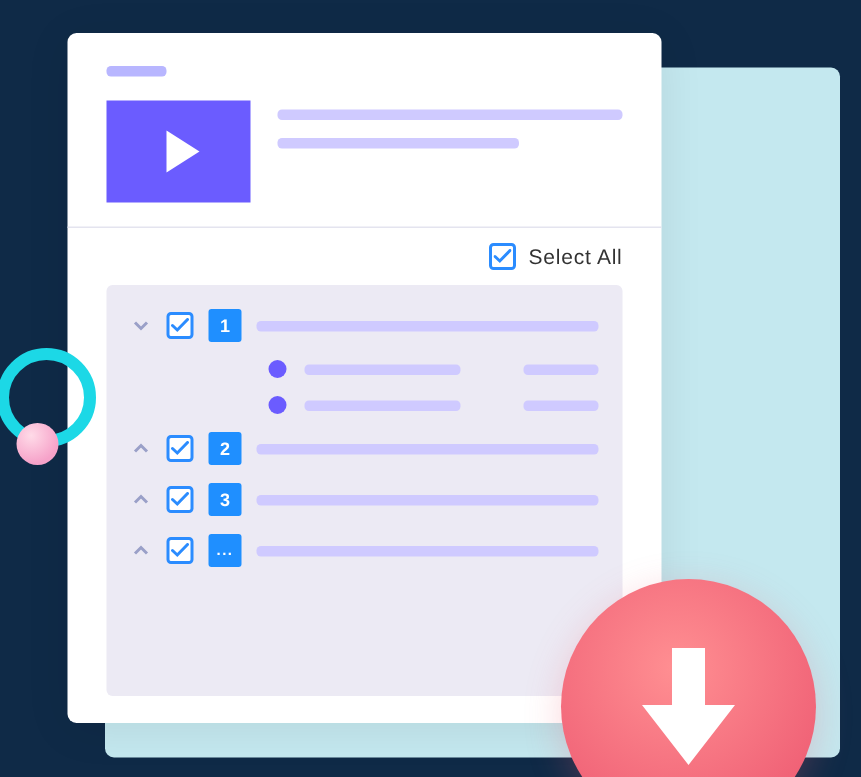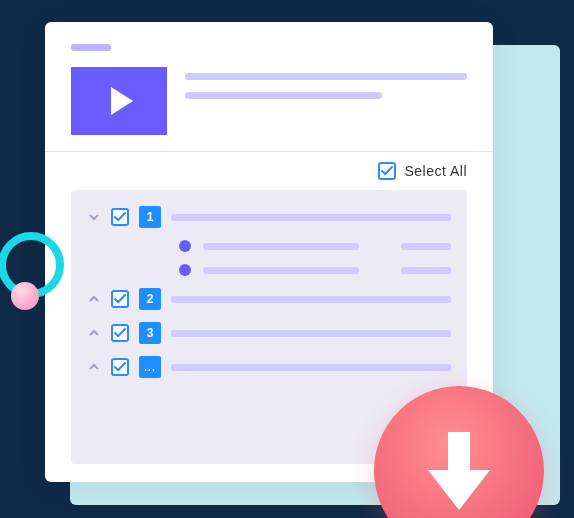--- a/index.html
+++ b/index.html
@@ -13,21 +13,21 @@
   .backdrop {
     position: absolute;
     left: 70px; top: 45px;
     width: 490px; height: 460px;
     background: #c4e8ef;
     border-radius: 6px;
   }
   .card {
     position: absolute;
     left: 45px; top: 22px;
-    width: 448px; height: 460px;
+    width: 396px; height: 460px;
     background: #fff;
     border-radius: 6px;
     box-shadow: 0 4px 30px rgba(0,0,0,0.08);
     padding: 22px 26px 18px 26px;
     display: flex; flex-direction: column;
   }
   .header-strip {
     width: 40px; height: 7px;
     background: #b8b6ff;
     border-radius: 3px;

